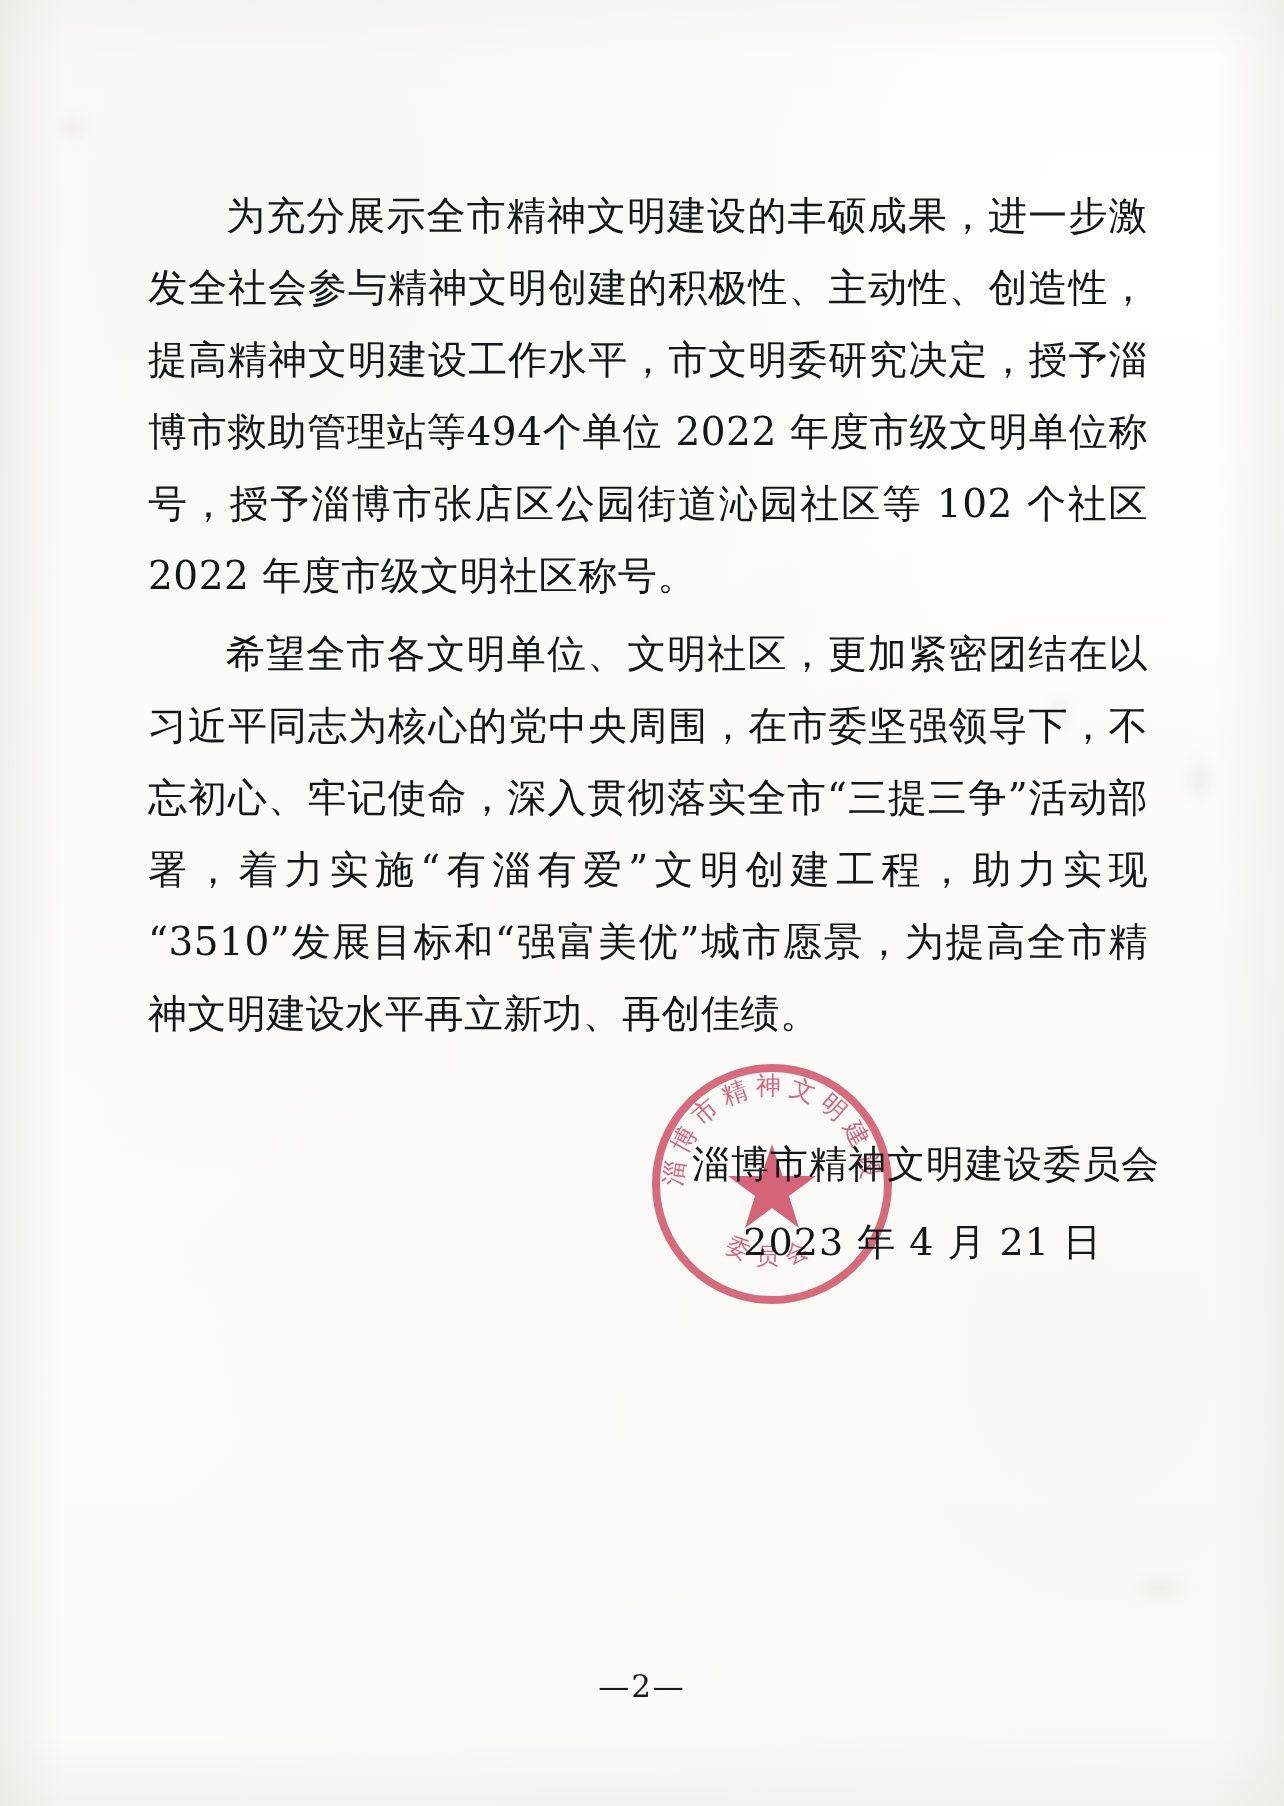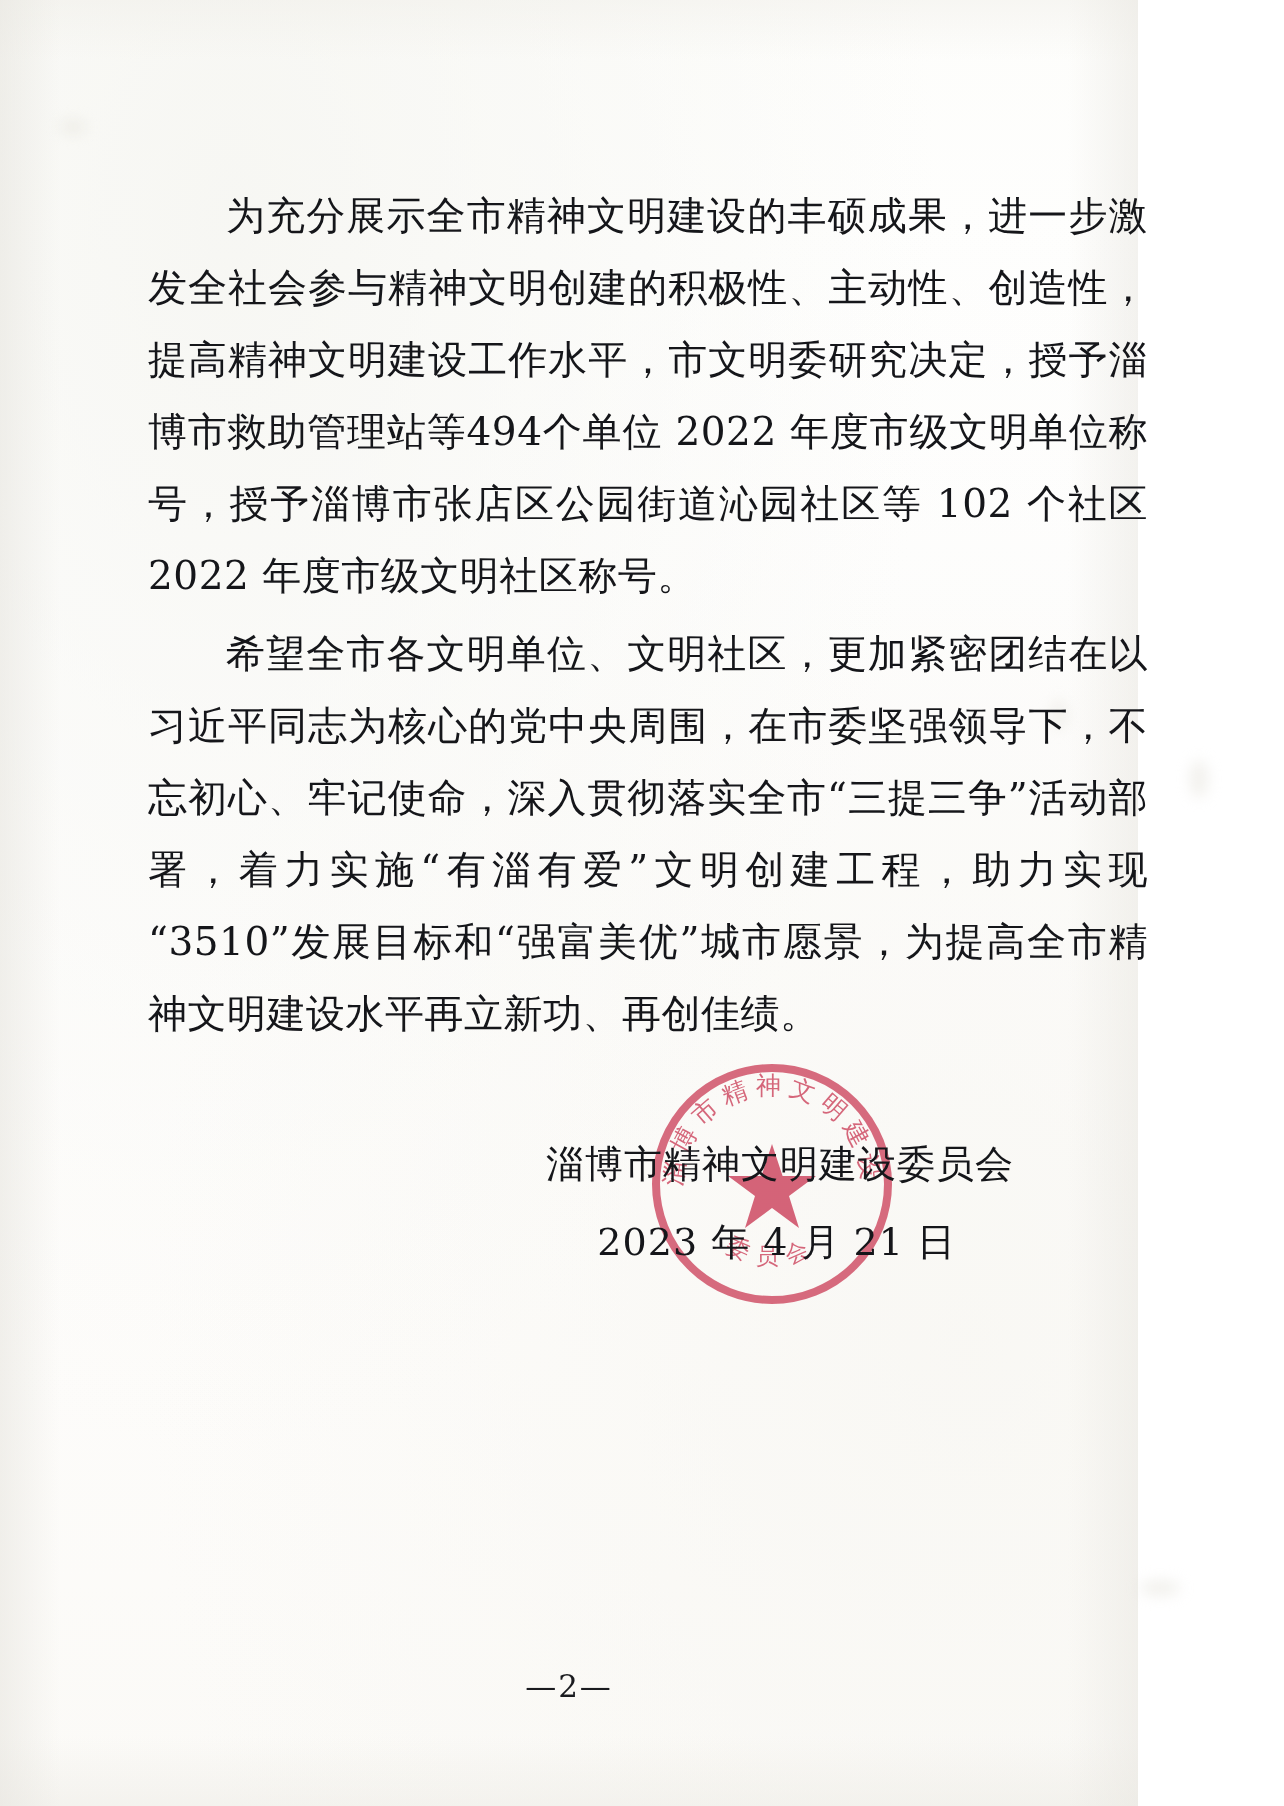--- a/index.html
+++ b/index.html
@@ -10,21 +10,21 @@
     width: 1284px;
     height: 1806px;
     background: #ffffff;
     font-family: "DejaVu Serif", "Liberation Serif", serif;
     overflow: hidden;
   }
 
   
   .page {
     position: relative;
-    width: 1138px;
+    width: 1284px;
     height: 1806px;
     background:
       radial-gradient(ellipse at 20% 12%, rgba(246,246,242,0.9) 0%, rgba(255,255,255,0) 55%),
       radial-gradient(ellipse at 85% 75%, rgba(248,247,243,0.85) 0%, rgba(255,255,255,0) 60%),
       linear-gradient(180deg, #fdfdfb 0%, #ffffff 30%, #fdfcfa 75%, #fbfaf7 100%);
     box-sizing: border-box;
   }
   
   .page:before {
     content: "";

